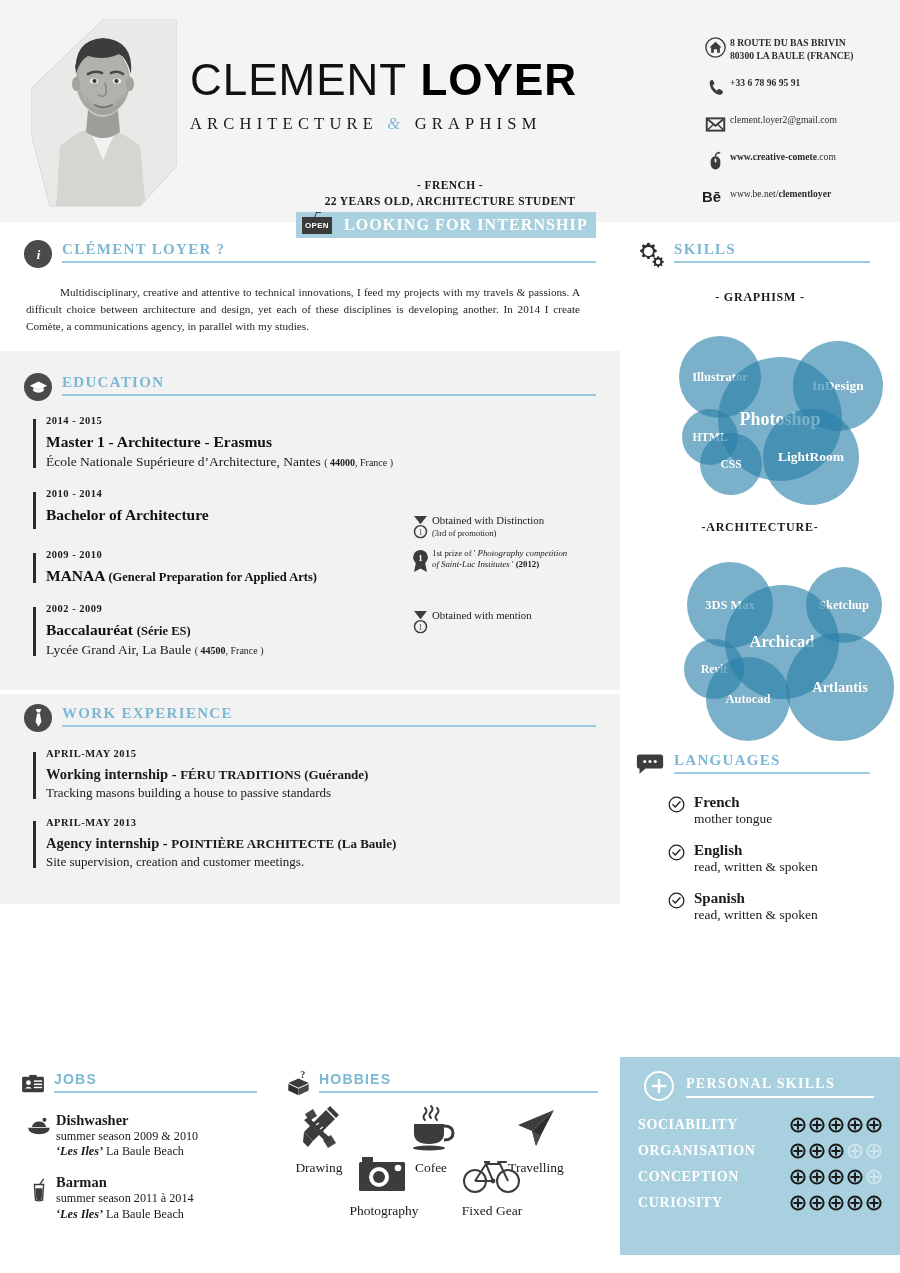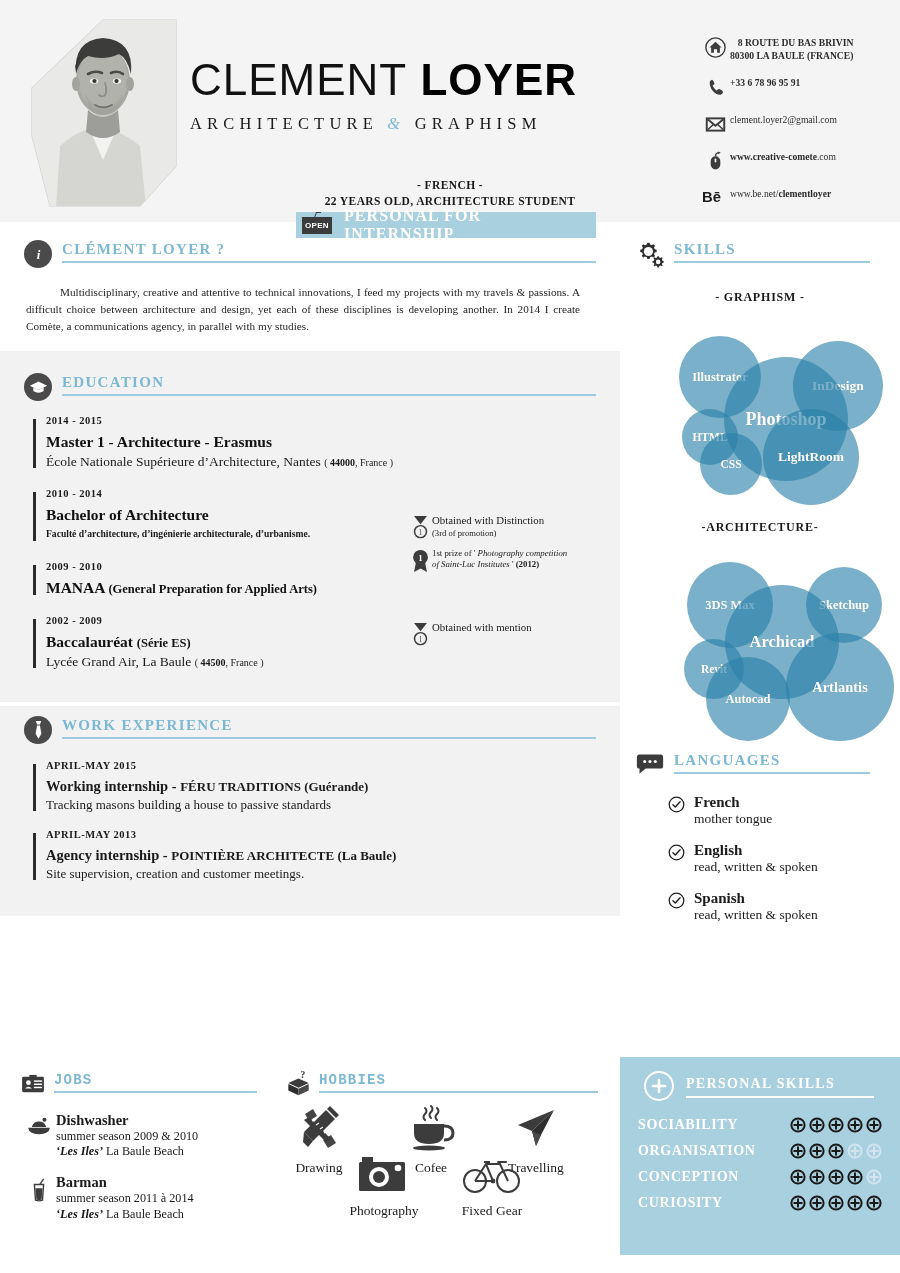--- a/index.html
+++ b/index.html
@@ -58,21 +58,21 @@
     font-size: 16px; font-weight: bold; letter-spacing: 1.1px;
   }
 
   .contacts { position: absolute; left: 700px; top: 36px; width: 190px; }
   .contact-row { display: flex; align-items: flex-start; margin-bottom: 13px; min-height: 24px; }
   .contact-ico { width: 30px; flex: 0 0 30px; display: flex; align-items: center; justify-content: center; padding-top: 1px; }
   .contact-txt {
     font-family: "Liberation Serif", serif; font-size: 9.6px; line-height: 1.35;
     color: #2b2b2b; padding-top: 1px;
   }
-  .contact-txt.bold { font-weight: bold; text-align: right; }
+  .contact-txt.bold { font-weight: bold; }
 
   
   .left-col { position: absolute; left: 0; top: 240px; width: 620px; }
 
   .sec-head { display: flex; align-items: center; padding-left: 24px; }
   .sec-ico {
     width: 28px; height: 28px; border-radius: 50%; background: #4a4a4a;
     display: flex; align-items: center; justify-content: center; flex: 0 0 28px;
     margin-right: 10px; position: relative; z-index: 2;
   }
@@ -132,21 +132,21 @@
   
   .bottom-left { position: absolute; left: 0; top: 1060px; width: 620px; height: 213px; background: #fff; }
   .jobs-col { position: absolute; left: 0; top: 10px; width: 275px; }
   .hobbies-col { position: absolute; left: 265px; top: 10px; width: 355px; }
 
   .sec-head-sm { display: flex; align-items: center; padding-left: 20px; }
   .sec-ico-sm {
     width: 26px; height: 26px; flex: 0 0 26px; display: flex; align-items: center;
     justify-content: center; margin-right: 8px;
   }
-  .sec-title-sm { font-family: Liberation Mono, monospace; font-size: 14px; font-weight: bold; color: #7cb8d4; letter-spacing: 1.2px; }
+  .sec-title-sm { font-family: Liberation Sans, sans-serif; font-size: 14px; font-weight: bold; color: #7cb8d4; letter-spacing: 1.2px; }
 
   .job-row { display: flex; align-items: flex-start; margin-top: 14px; padding-left: 22px; }
   .job-ico { flex: 0 0 34px; width: 34px; display: flex; justify-content: center; padding-top: 4px; }
   .job-title { font-family: "Liberation Serif", serif; font-size: 14.5px; font-weight: bold; }
   .job-sub { font-family: "Liberation Serif", serif; font-size: 12.2px; line-height: 1.3; }
   .job-sub i { font-style: italic; font-weight: bold; }
 
   .hob-grid { position: relative; height: 150px; margin-top: 8px; }
   .hob { position: absolute; text-align: center; width: 92px; }
   .hob-label { font-family: "Liberation Serif", serif; font-size: 13.5px; margin-top: 2px; }
@@ -260,21 +260,21 @@
     </div>
   </div>
 
   <div class="french-block">
     <div>- FRENCH -</div>
     <div>22 YEARS OLD, ARCHITECTURE STUDENT</div>
   </div>
 
   <div class="open-banner">
     <div class="open-tag">OPEN</div>
-    <div class="open-text">PERSONAL FOR INTERNSHIP</div>
+    <div class="open-text">LOOKING FOR INTERNSHIP</div>
   </div>
 
   <div class="contacts">
 
     <div class="contact-row">
       <span class="contact-ico">
         <svg width="21" height="21" viewBox="0 0 24 24">
             <circle cx="12" cy="12" r="11" fill="none" stroke="#3c3c3c" stroke-width="1.6"></circle>
             <path d="M12 5.5 L19 12 h-2 v6 h-3.2 v-4 h-3.6 v4 H7 v-6 H5 Z" fill="#3c3c3c"></path>
           </svg>
@@ -364,21 +364,20 @@
         <div class="edu-degree"><span>Master 1 - Architecture - Erasmus</span></div>
         <div class="edu-school">
           <span>École Nationale Supérieure d’Architecture, Nantes</span>
           <span class="place">( <b>44000</b>, France )</span>
         </div>
       </div>
 
       <div class="edu-item" style="padding-bottom:4px">
         <div class="edu-years">2010 - 2014</div>
         <div class="edu-degree"><span>Bachelor of Architecture</span></div>
-        <div class="edu-note">Faculté d’architecture, d’ingénierie architecturale, d’urbanisme.</div>
 
         <div class="awards">
           <div class="award-row">
             <span class="award-ico">
               <svg width="17" height="24" viewBox="0 0 18 26">
                   <path d="M2 1 h14 l-7 9 Z" fill="#3c3c3c"></path>
                   <circle cx="9" cy="18" r="6.5" fill="none" stroke="#3c3c3c" stroke-width="1.6"></circle>
                   <text x="9" y="21.3" text-anchor="middle" font-family="Liberation Serif, serif" font-size="8" fill="#3c3c3c">1</text>
                 </svg>
             </span>
@@ -633,21 +632,21 @@
   </div>
 
   <div class="bub-title">- GRAPHISM -</div>
   <div class="bubbles" id="bubbles-graphism" style="height:185px">
       <div class="bub" style="left: 59px; top: 27px; width: 82px; height: 82px;">
         <span style="font-size: 12.5px;">Illustrator</span>
       </div>
       <div class="bub" style="left: 173px; top: 32px; width: 90px; height: 90px;">
         <span style="font-size: 13.5px;">InDesign</span>
       </div>
-      <div class="bub" style="left: 104px; top: 48px; width: 124px; height: 124px;">
+      <div class="bub" style="left: 98px; top: 48px; width: 124px; height: 124px;">
         <span style="font-size: 18px;">Photoshop</span>
       </div>
       <div class="bub" style="left: 62px; top: 100px; width: 56px; height: 56px;">
         <span style="font-size: 11.5px;">HTML</span>
       </div>
       <div class="bub" style="left: 80px; top: 124px; width: 62px; height: 62px;">
         <span style="font-size: 11.5px;">CSS</span>
       </div>
       <div class="bub" style="left: 143px; top: 100px; width: 96px; height: 96px;">
         <span style="font-size: 13.5px;">LightRoom</span>

